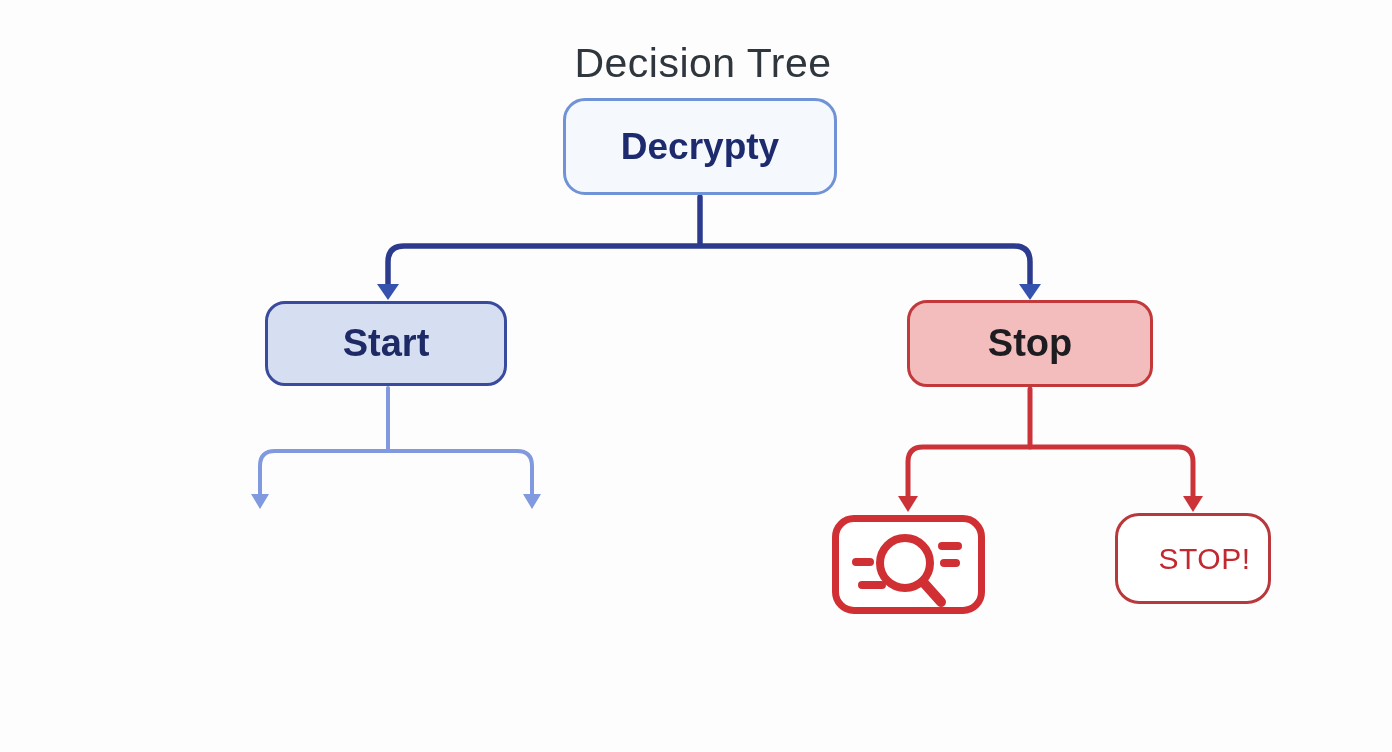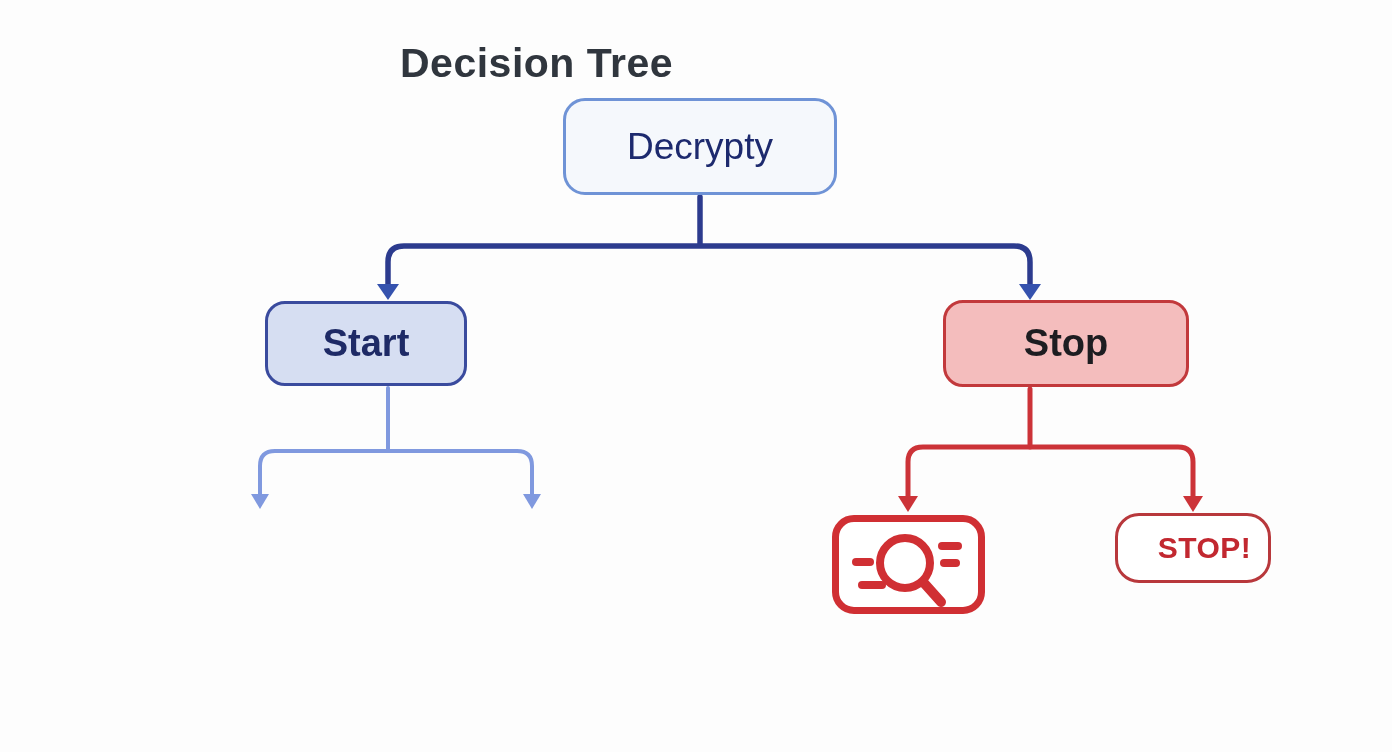--- a/index.html
+++ b/index.html
@@ -8,75 +8,74 @@
     background:var(--c-background,#fdfdfd);
   }
   .stage{
     position:relative;
     width:1392px;height:752px;
     overflow:hidden;
     background:var(--c-background,#fdfdfd);
   }
   .diagram-title{
     position:absolute;left:400px;top:40px;width:606px;
-    text-align:left;
-    font-size:41px;font-weight:700;letter-spacing:.5px;
+    text-align:center;
+    font-size:41px;font-weight:400;letter-spacing:.5px;
     color:var(--c-title_text,#30363e);
   }
   .node{
     position:absolute;
     display:flex;align-items:center;justify-content:center;
     box-sizing:border-box;
   }
   .node-root{
     left:563px;top:98px;width:274px;height:97px;
     border:3px solid var(--c-root_border,#6f93d6);
     border-radius:22px;
     background:var(--c-root_fill,#f5f8fc);
-    font-size:37px;font-weight:400;
+    font-size:37px;font-weight:700;
     color:var(--c-root_text,#1d2a6e);
   }
   .node-start{
-    left:265px;top:301px;width:202px;height:85px;
+    left:265px;top:301px;width:242px;height:85px;
     border:3px solid var(--c-start_border,#3a4b9e);
     border-radius:20px;
     background:var(--c-start_fill,#d6def2);
     font-size:38px;font-weight:600;
     color:var(--c-start_text,#1e2a66);
   }
   .node-stop{
     left:907px;top:300px;width:246px;height:87px;
     border:3px solid var(--c-stop_border,#c2393c);
     border-radius:20px;
     background:var(--c-stop_fill,#f4bdbd);
     font-size:38px;font-weight:600;
     color:var(--c-stop_text,#1d1d21);
-    margin-left:36px;
   }
   .leaf-label{
     position:absolute;top:532px;height:40px;
     display:flex;align-items:center;justify-content:center;
     font-size:33px;font-weight:500;
     color:var(--c-leaf_text,#141519);
     white-space:nowrap;
   }
   .leaf-backup{left:156px;width:200px;}
   .leaf-identify{left:421px;width:200px;}
   .node-search{
     left:832px;top:515px;width:153px;height:99px;
     border:7px solid var(--c-icon_red,#d02f33);
     border-radius:22px;
     background:#ffffff;
   }
   .node-stopleaf{
-    left:1115px;top:513px;width:156px;height:70px;
+    left:1115px;top:513px;width:156px;height:91px;
     border:3px solid var(--c-stop_leaf_border,#b8383c);
     border-radius:24px;
     background:#ffffff;
-    font-size:30px;font-weight:700;letter-spacing:.5px;
+    font-size:30px;font-weight:400;letter-spacing:.5px;
     color:var(--c-stop_leaf_text,#c22830);
     padding-left:23px;
   }
   .edge-layer{position:absolute;left:0;top:0;width:1392px;height:752px;pointer-events:none;}
   .edge-navy{stroke:var(--c-navy_edge,#2c3b8e);stroke-width:5.5;fill:none;stroke-linecap:round;}
   .arrow-navy{fill:var(--c-navy_arrow,#3552ae);}
   .edge-blue{stroke:var(--c-branch_blue,#8099df);stroke-width:4;fill:none;stroke-linecap:round;}
   .arrow-blue{fill:var(--c-branch_blue,#8099df);}
   .edge-red{stroke:var(--c-branch_red,#cc3338);stroke-width:5;fill:none;stroke-linecap:round;}
   .arrow-red{fill:var(--c-branch_red,#cc3338);}

